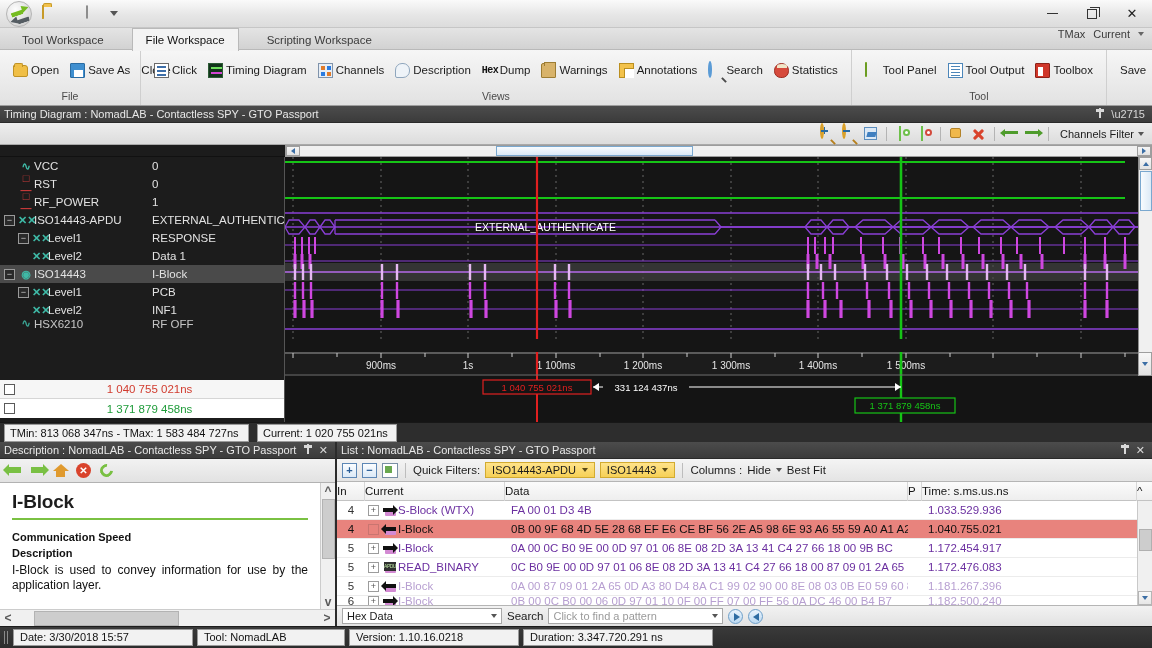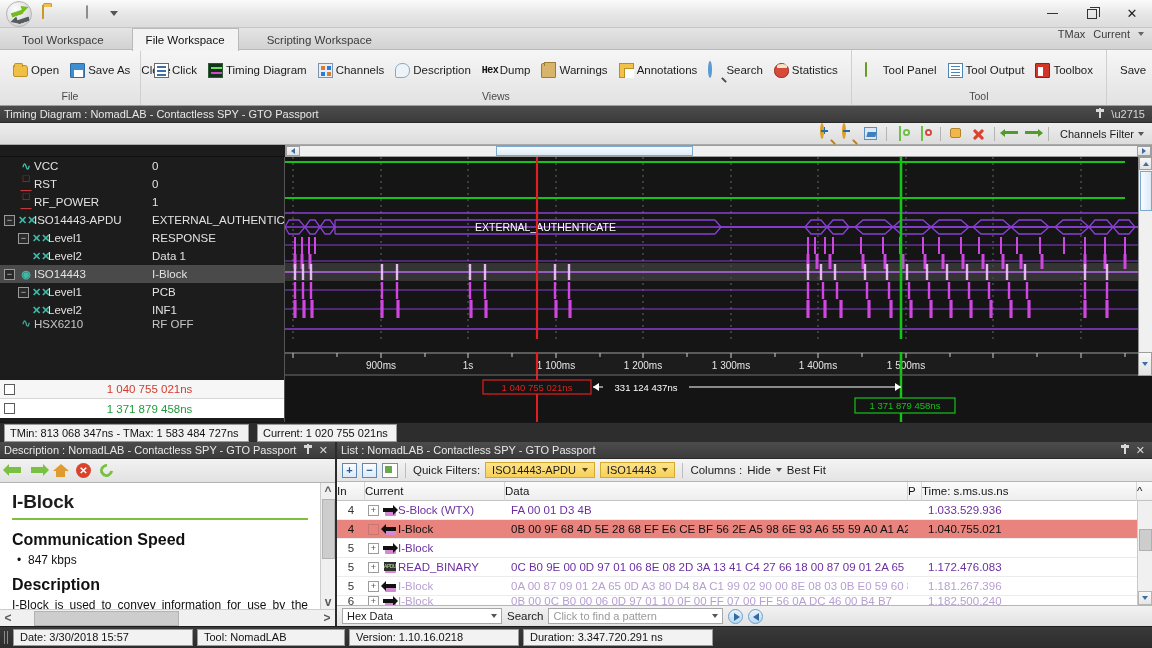--- a/index.html
+++ b/index.html
@@ -218,21 +218,21 @@
   .gfwd:after{content:"";position:absolute;right:-4px;top:-3px;width:0;height:0;border-top:6px solid transparent;border-bottom:6px solid transparent;border-left:6px solid #79c043;}
   .ghome{position:absolute;left:1px;top:2px;width:0;height:0;border-left:8px solid transparent;border-right:8px solid transparent;border-bottom:7px solid #e09a2e;}
   .ghome2{position:absolute;left:4px;top:9px;width:9px;height:6px;background:#e09a2e;}
   .gstop{position:absolute;left:1px;top:1px;width:15px;height:15px;border-radius:50%;background:#d9432c;color:#fff;font-size:10px;line-height:15px;text-align:center;font-weight:bold;}
   .grefresh{position:absolute;left:2px;top:2px;width:13px;height:13px;border:3px solid #79c043;border-radius:50%;border-right-color:transparent;transform:rotate(-40deg);}
 
   .desc-body{flex:1;background:#fff;display:flex;min-height:0;position:relative;}
   .desc-content{flex:1;padding:8px 12px 0 12px;overflow:hidden;color:#111;}
   .desc-h1{font-size:19px;font-weight:bold;color:#1d1d1d;letter-spacing:-0.2px;}
   .desc-rule{height:2px;background:#7ac142;margin:5px 0 11px 0;}
-  .desc-h2{font-size:16px;font-weight:bold;margin-bottom:4px;color:#111;}
+  .desc-h2{font-size:11px;font-weight:bold;margin-bottom:4px;color:#111;}
   .desc-li{font-size:12px;margin:0 0 9px 16px;position:relative;}
   .desc-li:before{content:"\2022";position:absolute;left:-11px;}
   .desc-p{font-size:12px;line-height:15px;text-align:justify;}
   .desc-vscroll{width:15px;flex:0 0 15px;background:#f0f0f0;border-left:1px solid #ccc;display:flex;flex-direction:column;align-items:center;}
   .dv-thumb{width:13px;height:60px;background:#cdcdcd;border:1px solid #b3b3b3;margin-top:1px;}
   .desc-hscroll{height:17px;background:#f0f0f0;border-top:1px solid #ccc;display:flex;align-items:center;}
   .dh-btn{width:16px;height:15px;display:flex;align-items:center;justify-content:center;color:#5a5a5a;font-size:12px;font-weight:bold;}
   .dh-track{flex:1;height:15px;position:relative;background:#f0f0f0;}
   .dh-thumb{position:absolute;left:18px;width:145px;top:0;bottom:0;background:#cdcdcd;border:1px solid #b3b3b3;}
 
@@ -845,21 +845,20 @@
           </span>
         <span class="dt-ico">
             <span class="grefresh"></span>
           </span>
       </div>
       <div class="desc-body">
         <div class="desc-content">
           <div class="desc-h1">I-Block</div>
           <div class="desc-rule"></div>
           <div class="desc-h2">Communication Speed</div>
-          <div class="desc-li">847 kbps</div>
           <div class="desc-h2">Description</div>
           <div class="desc-p">I-Block is used to convey information for use by the application layer.</div>
         </div>
         <div class="desc-vscroll">
           <div class="dh-btn">^</div>
           <div class="dv-thumb"></div>
           <div class="dh-btn" style="margin-top:auto">v</div>
         </div>
       </div>
       <div class="desc-hscroll">
@@ -946,21 +945,23 @@
           <div class="lrow">
             <div class="lcell num c-in">5</div>
             <div class="lcell c-rec" style="display:flex;align-items:center;padding-left:0">
               <span class="exp-box">+</span>
               <span class="dirico">
                   <span class="ar-sh"></span>
                   <span class="ar right"></span>
                 </span>
               <span>I-Block</span>
             </div>
+            <div class="lcell c-data">0A 00 0C B0 9E 00 0D 97 01 06 8E 08 2D 3A 13 41 C4 27 66 18 00 9B BC</div>
             <div class="lcell c-p"></div>
+            <div class="lcell c-time">1.172.454.917</div>
           </div>
 
           <div class="lrow">
             <div class="lcell num c-in">5</div>
             <div class="lcell c-rec" style="display:flex;align-items:center;padding-left:0">
               <span class="exp-box">+</span>
               <span class="dirico">
                   <span class="ar-sh"></span>
                   <span class="apduico">APDU</span>
                 </span>

